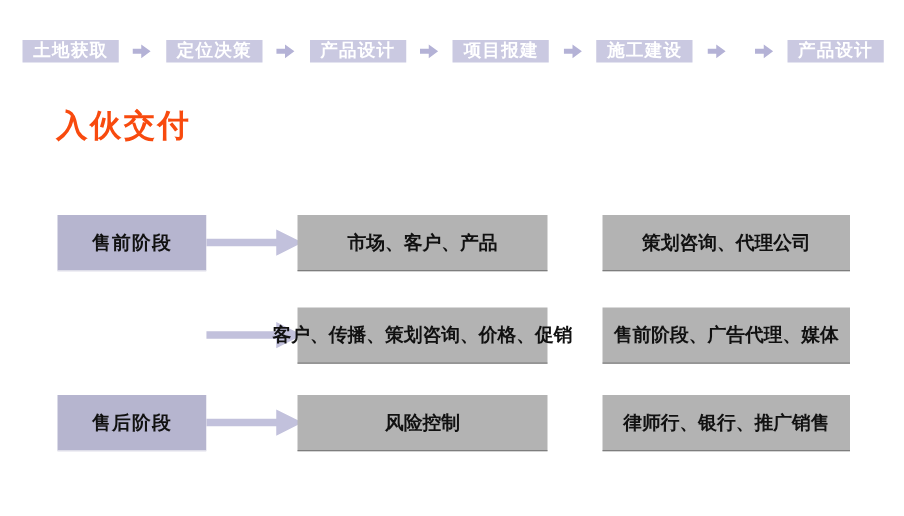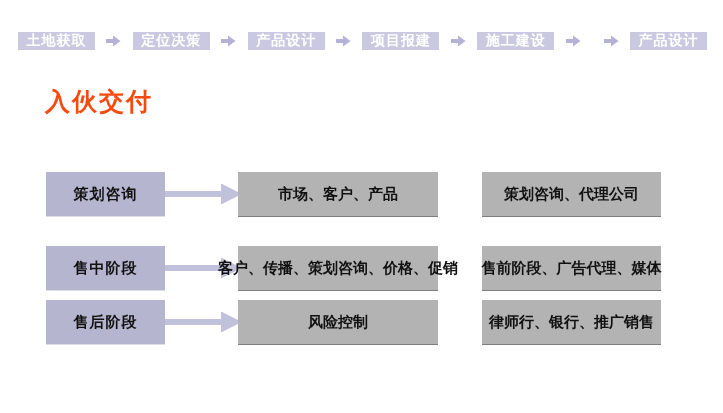--- a/index.html
+++ b/index.html
@@ -29,39 +29,39 @@
   .page-title{
     position:absolute;left:45px;top:88px;margin:0;
     font-size:25px;line-height:27px;font-weight:bold;color:#f84a0e;
     letter-spacing:2px;white-space:nowrap;
   }
 
   
   .stage-row{position:absolute;left:0;width:723px;height:44px;}
   .stage-row.r0{top:172px;}
   .stage-row.r1{top:246px;}
-  .stage-row.r2{top:300px;}
+  .stage-row.r2{top:316px;}
 
   .stage-box{
     position:absolute;left:46px;top:0;width:119px;height:44px;
     background:#b6b5cf;color:#111111;font-size:15px;font-weight:bold;
     display:flex;align-items:center;justify-content:center;
     letter-spacing:1px;white-space:nowrap;
     border-bottom:1px solid rgba(255,255,255,0.55);
   }
   .row-arrow{position:absolute;left:165px;top:10px;width:78px;height:24px;}
   .content-box,.partner-box{
     position:absolute;top:0;height:44px;background:#b3b3b3;color:#111111;
     font-size:15px;font-weight:bold;
     display:flex;align-items:center;justify-content:center;
     white-space:nowrap;overflow:visible;
     border-bottom:1px solid rgba(90,90,90,0.6);
   }
   .content-box{left:238px;width:200px;}
-  .partner-box{left:482px;width:179px;font-family:Liberation Mono, monospace;}
+  .partner-box{left:482px;width:198px;font-family:Liberation Mono, monospace;}
 </style>
 </head>
 <body>
 
 <div class="slide">
 
   <div class="flow">
     <div class="flow-step">
         <span>土地获取</span>
       </div>
@@ -109,37 +109,34 @@
       </span>
     <div class="flow-step">
         <span>产品设计</span>
       </div>
   </div>
 
   <h1 class="page-title">入伙交付</h1>
 
   <div class="stage-row r0">
     <div class="stage-box">
-        <span>策划咨询</span>
+        <span>售前阶段</span>
       </div>
     <span class="row-arrow"><svg width="78" height="24" viewBox="0 0 78 24">
           <path d="M0,9 L56,9 L56,1.5 L77,12 L56,22.5 L56,15 L0,15 Z" fill="#c2c1dc"></path>
         </svg></span>
     <div class="content-box">
         <span>市场、客户、产品</span>
       </div>
     <div class="partner-box">
         <span>策划咨询、代理公司</span>
       </div>
   </div>
 
   <div class="stage-row r1">
-    <div class="stage-box">
-        <span>售中阶段</span>
-      </div>
     <span class="row-arrow"><svg width="78" height="24" viewBox="0 0 78 24">
           <path d="M0,9 L56,9 L56,1.5 L77,12 L56,22.5 L56,15 L0,15 Z" fill="#c2c1dc"></path>
         </svg></span>
     <div class="content-box">
         <span>客户、传播、策划咨询、价格、促销</span>
       </div>
     <div class="partner-box">
         <span>售前阶段、广告代理、媒体</span>
       </div>
   </div>

